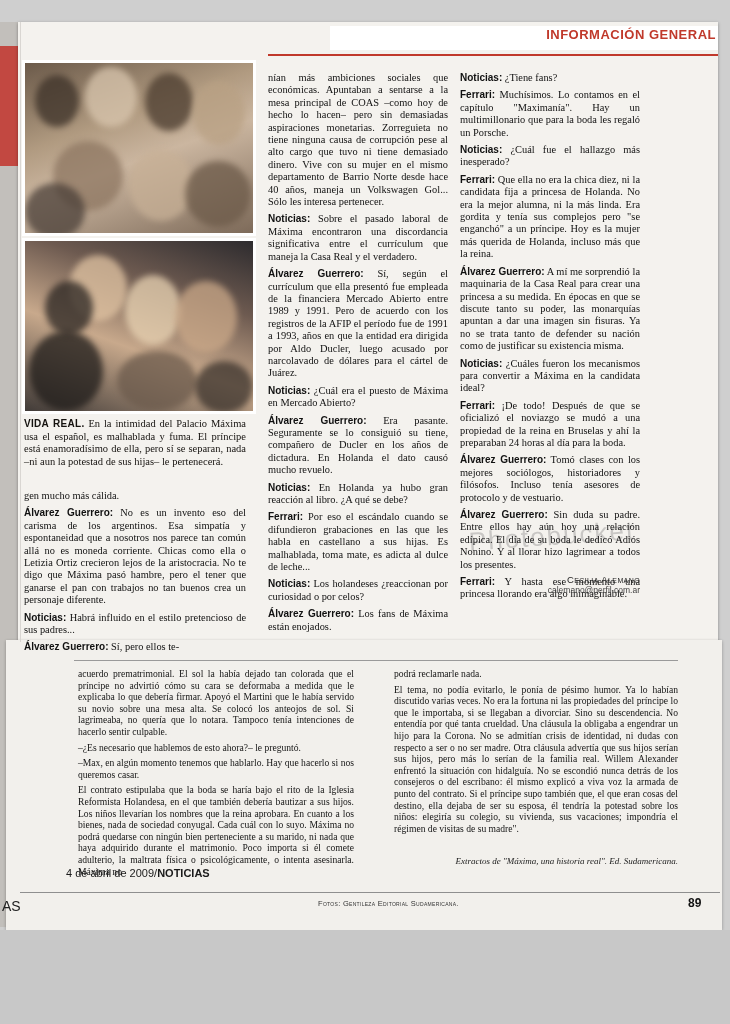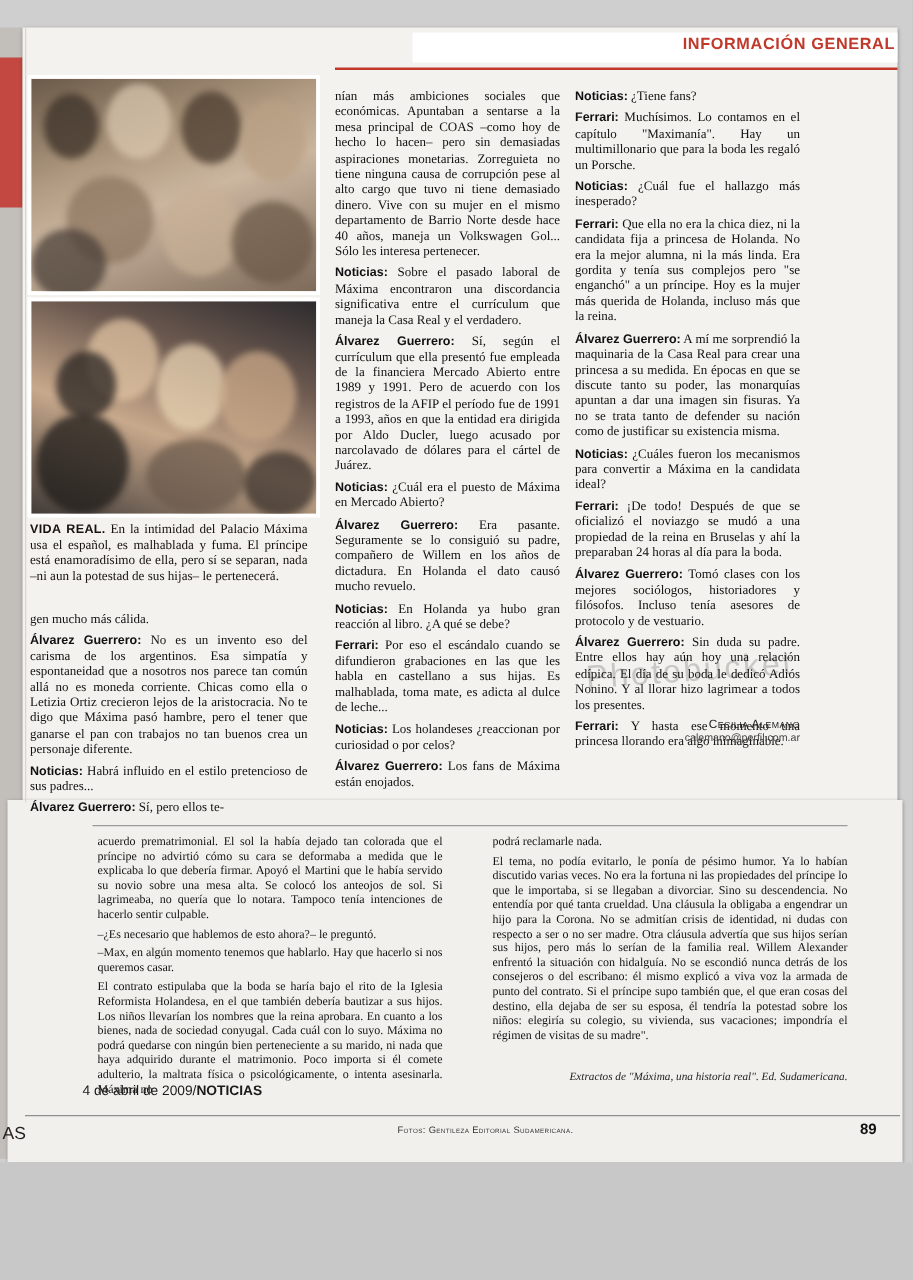--- a/index.html
+++ b/index.html
@@ -323,21 +323,21 @@
     <p><span class="spk">Álvarez Guerrero:</span><span> No es un invento eso del carisma de los argentinos. Esa simpatía y espontaneidad que a nosotros nos parece tan común allá no es moneda corriente. Chicas como ella o Letizia Ortiz crecieron lejos de la aristocracia. No te digo que Máxima pasó hambre, pero el tener que ganarse el pan con trabajos no tan buenos crea un personaje diferente.</span></p>
     <p><span class="spk">Noticias:</span><span> Habrá influido en el estilo pretencioso de sus padres...</span></p>
     <p><span class="spk">Álvarez Guerrero:</span><span> Sí, pero ellos te-</span></p>
   </div>
 
   <div class="col colB">
     <p><span class="spk"></span><span>nían más ambiciones sociales que económicas. Apuntaban a sentarse a la mesa principal de COAS –como hoy de hecho lo hacen– pero sin demasiadas aspiraciones monetarias. Zorreguieta no tiene ninguna causa de corrupción pese al alto cargo que tuvo ni tiene demasiado dinero. Vive con su mujer en el mismo departamento de Barrio Norte desde hace 40 años, maneja un Volkswagen Gol... Sólo les interesa pertenecer.</span></p>
     <p><span class="spk">Noticias:</span><span> Sobre el pasado laboral de Máxima encontraron una discordancia significativa entre el currículum que maneja la Casa Real y el verdadero.</span></p>
     <p><span class="spk">Álvarez Guerrero:</span><span> Sí, según el currículum que ella presentó fue empleada de la financiera Mercado Abierto entre 1989 y 1991. Pero de acuerdo con los registros de la AFIP el período fue de 1991 a 1993, años en que la entidad era dirigida por Aldo Ducler, luego acusado por narcolavado de dólares para el cártel de Juárez.</span></p>
     <p><span class="spk">Noticias:</span><span> ¿Cuál era el puesto de Máxima en Mercado Abierto?</span></p>
-    <p><span class="spk">Álvarez Guerrero:</span><span> Era pasante. Seguramente se lo consiguió su padre, compañero de Willem en los años de dictadura. En Holanda el dato causó mucho revuelo.</span></p>
+    <p><span class="spk">Álvarez Guerrero:</span><span> Era pasante. Seguramente se lo consiguió su tiene, compañero de Ducler en los años de dictadura. En Holanda el dato causó mucho revuelo.</span></p>
     <p><span class="spk">Noticias:</span><span> En Holanda ya hubo gran reacción al libro. ¿A qué se debe?</span></p>
     <p><span class="spk">Ferrari:</span><span> Por eso el escándalo cuando se difundieron grabaciones en las que les habla en castellano a sus hijas. Es malhablada, toma mate, es adicta al dulce de leche...</span></p>
     <p><span class="spk">Noticias:</span><span> Los holandeses ¿reaccionan por curiosidad o por celos?</span></p>
     <p><span class="spk">Álvarez Guerrero:</span><span> Los fans de Máxima están enojados.</span></p>
   </div>
 
   <div class="col colC">
     <p><span class="spk">Noticias:</span><span> ¿Tiene fans?</span></p>
     <p><span class="spk">Ferrari:</span><span> Muchísimos. Lo contamos en el capítulo "Maximanía". Hay un multimillonario que para la boda les regaló un Porsche.</span></p>
     <p><span class="spk">Noticias:</span><span> ¿Cuál fue el hallazgo más inesperado?</span></p>

